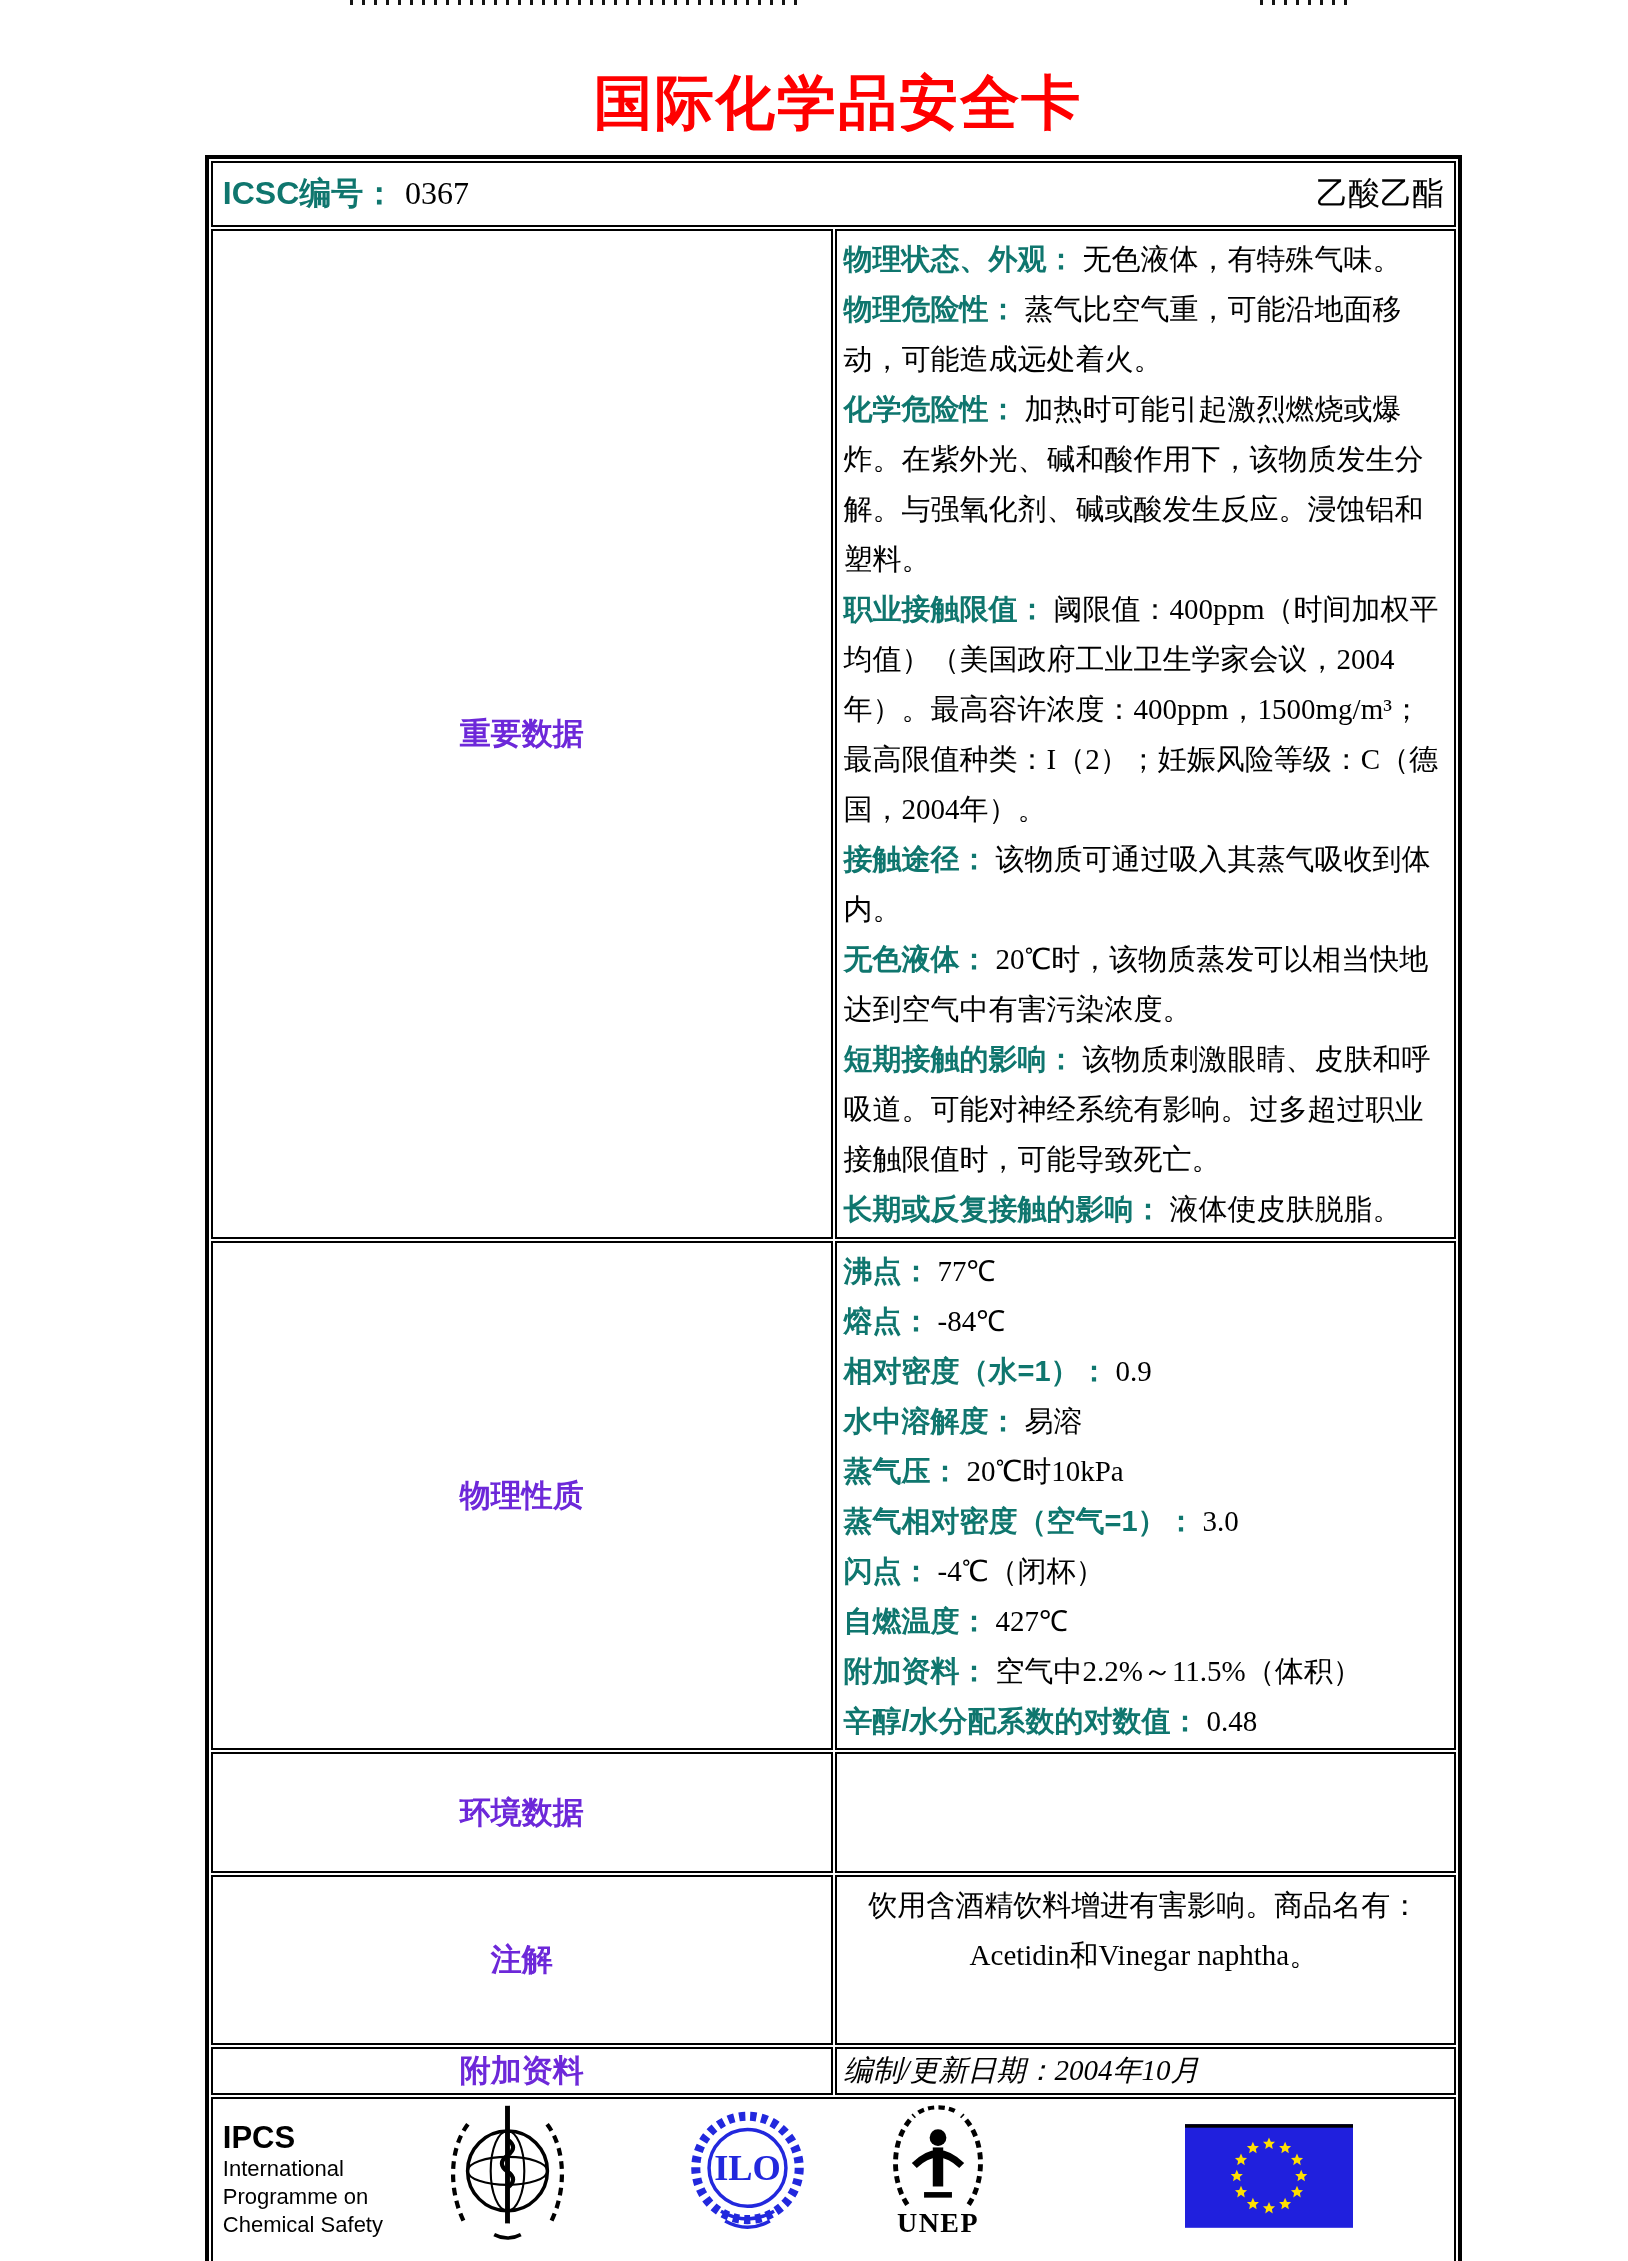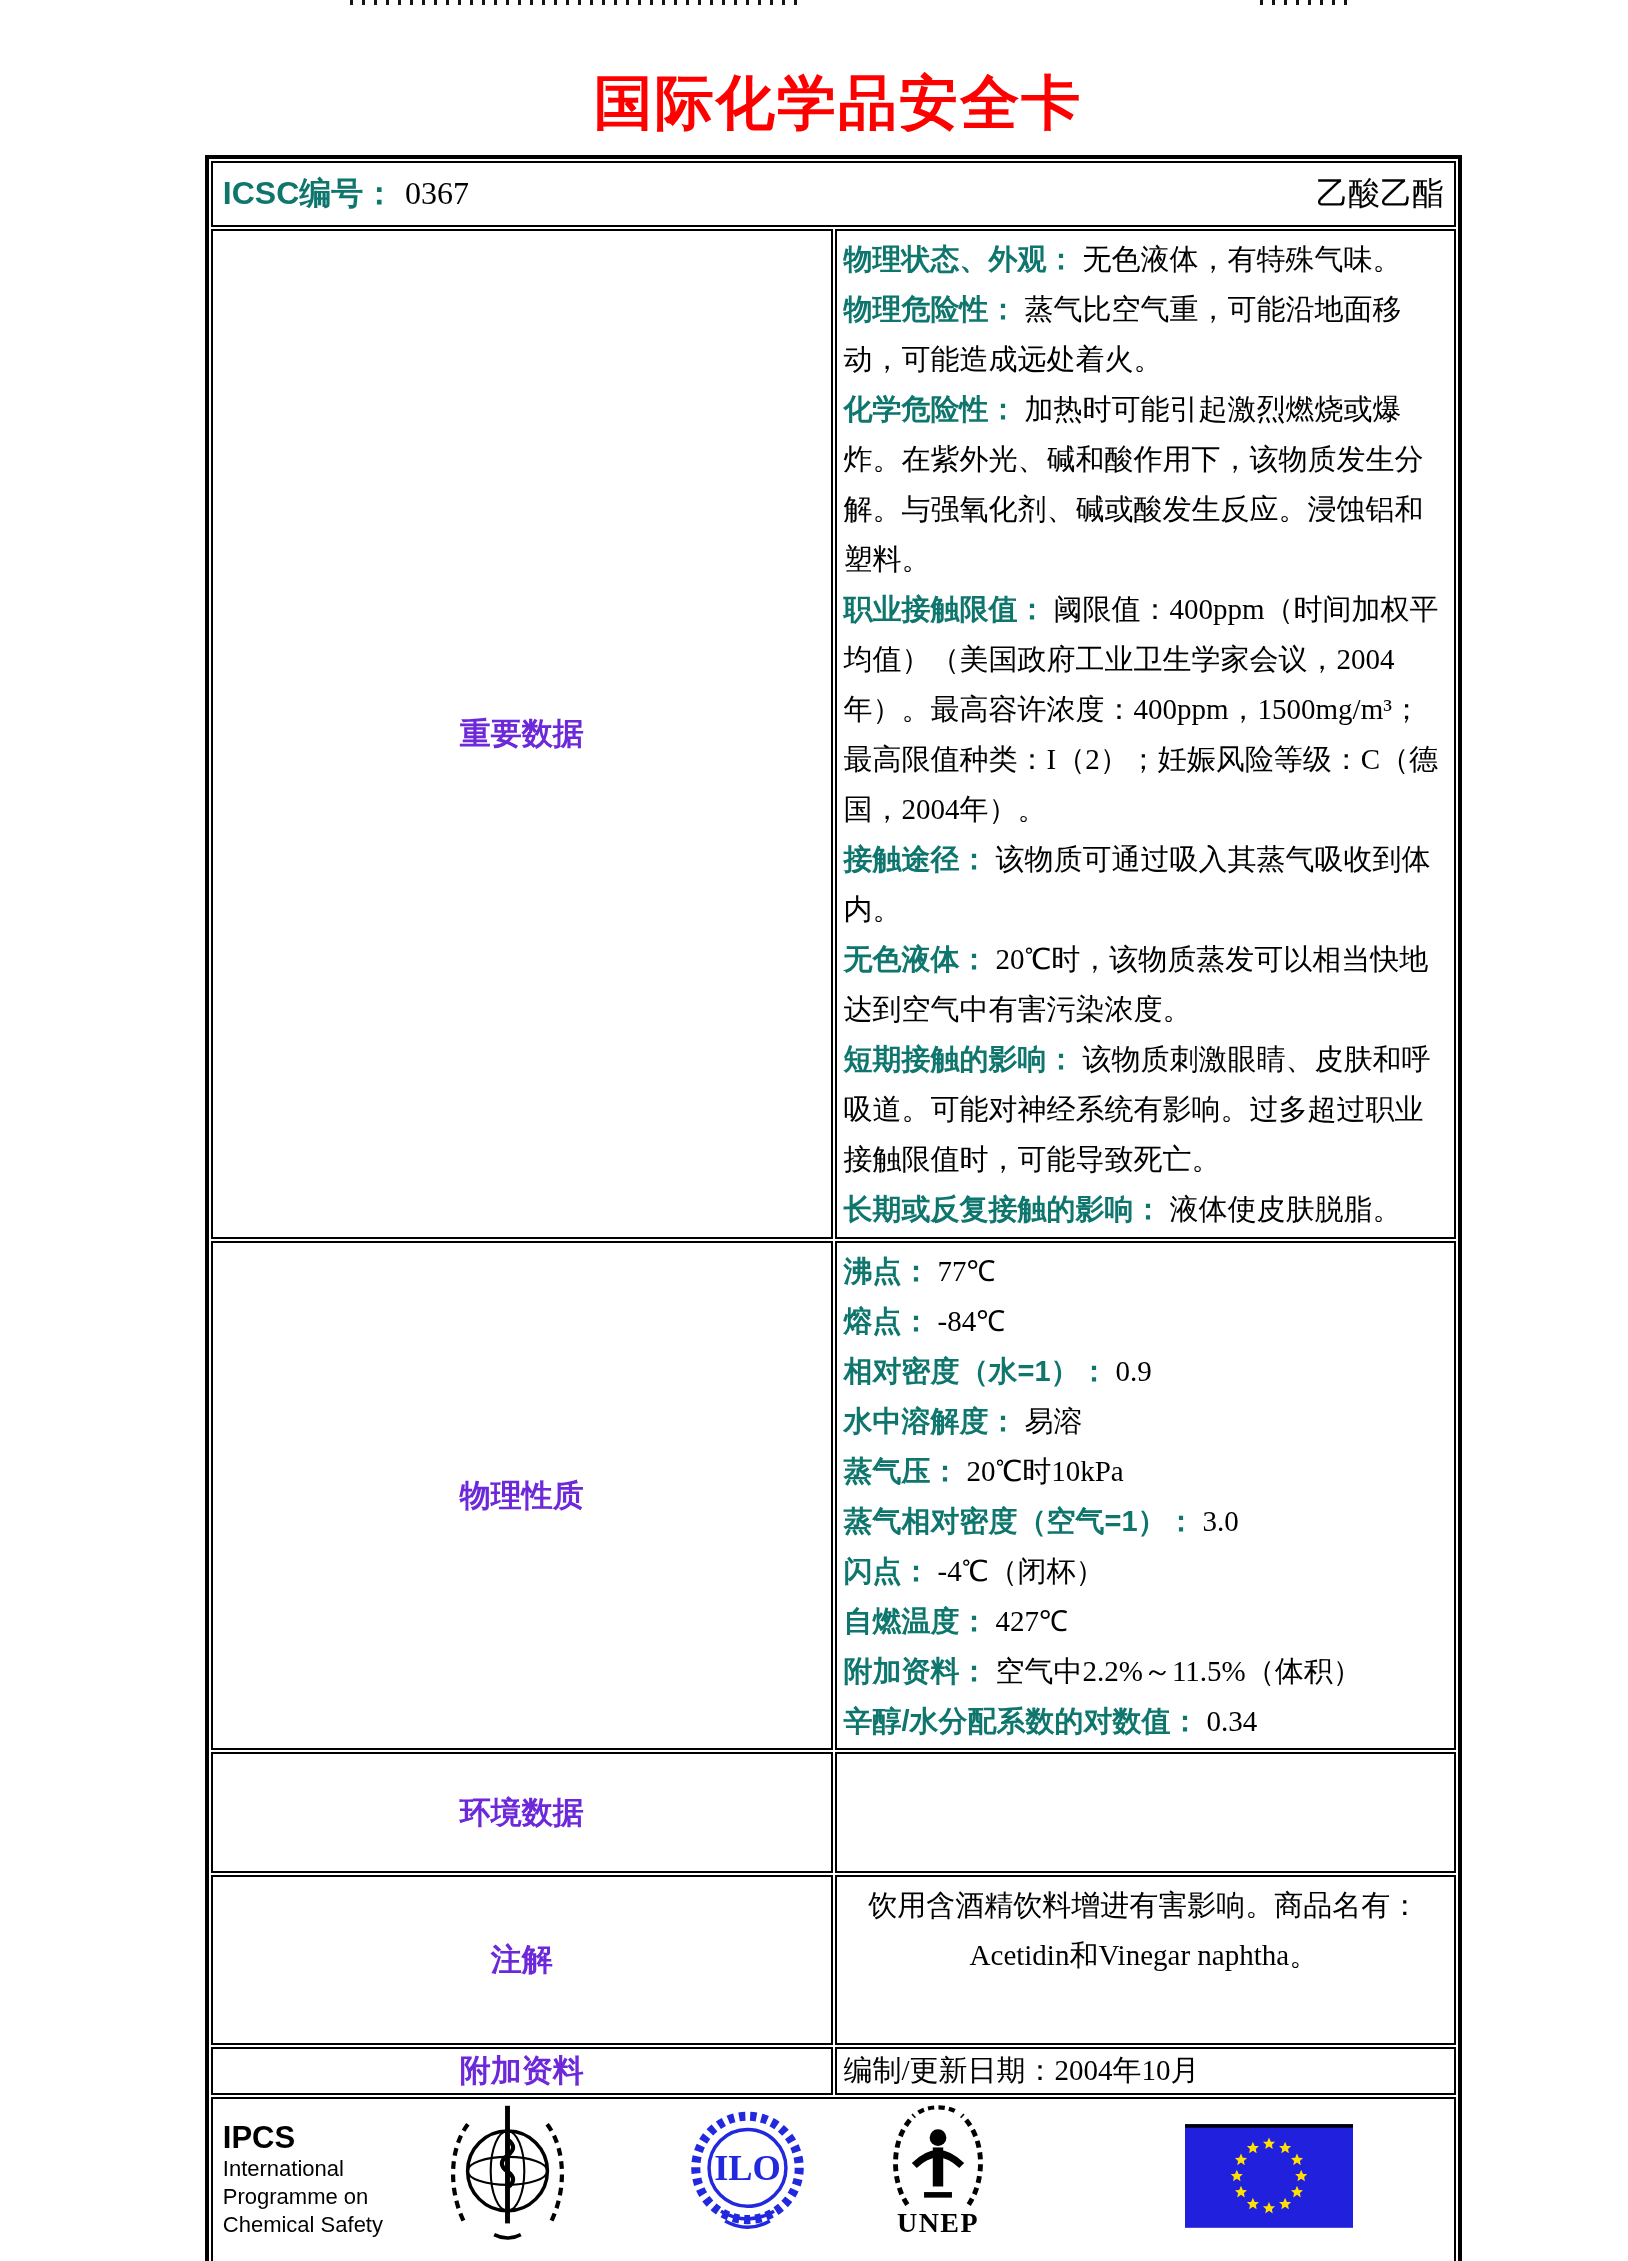--- a/index.html
+++ b/index.html
@@ -41,21 +41,21 @@
   td.headrow{height:62px;vertical-align:middle;padding:0 9.8px;}
   .head-flex{display:flex;justify-content:space-between;align-items:center;font-size:32px;}
   .head-left .k{font-size:32px;}
   .head-left .num{margin-left:9.8px;font-size:32px;}
   .head-name{font-size:32px;}
 
   td.env-cell{height:111px;}
   td.notes-cell{vertical-align:top;text-align:center;}
   tr.notes-row td{height:160px;}
   tr.addl-row td.content{height:39px;}
-  tr.addl-row p.line{line-height:39px;}
+  tr.addl-row p.line{line-height:39px;font-style:italic;}
   tr.notes-row p.line{line-height:50px;}
 
   
   td.footer-cell{height:188px;padding:0;}
   .footer-wrap{position:relative;width:100%;height:188px;}
   .ipcs-block{position:absolute;left:9.8px;top:21px;font-family:"Liberation Sans", sans-serif;}
   .ipcs-title{font-size:31px;font-weight:bold;line-height:35px;}
   .ipcs-line{font-size:22px;line-height:28px;}
   .logo{position:absolute;}
   .who-logo{left:235px;top:4.2px;}
@@ -103,21 +103,21 @@
     <td class="content">
       <p class="line"><span class="k">沸点：</span><span class="v">77℃</span></p>
       <p class="line"><span class="k">熔点：</span><span class="v">-84℃</span></p>
       <p class="line"><span class="k">相对密度（水=1）：</span><span class="v">0.9</span></p>
       <p class="line"><span class="k">水中溶解度：</span><span class="v">易溶</span></p>
       <p class="line"><span class="k">蒸气压：</span><span class="v">20℃时10kPa</span></p>
       <p class="line"><span class="k">蒸气相对密度（空气=1）：</span><span class="v">3.0</span></p>
       <p class="line"><span class="k">闪点：</span><span class="v">-4℃（闭杯）</span></p>
       <p class="line"><span class="k">自燃温度：</span><span class="v">427℃</span></p>
       <p class="line"><span class="k">附加资料：</span><span class="v">空气中2.2%～11.5%（体积）</span></p>
-      <p class="line"><span class="k">辛醇/水分配系数的对数值：</span><span class="v">0.34</span></p>
+      <p class="line"><span class="k">辛醇/水分配系数的对数值：</span><span class="v">0.48</span></p>
     </td>
   </tr>
 
   <tr>
     <td class="lbl env-cell">环境数据</td>
     <td class="content env-cell"></td>
   </tr>
 
   <tr class="notes-row">
     <td class="lbl">注解</td>

